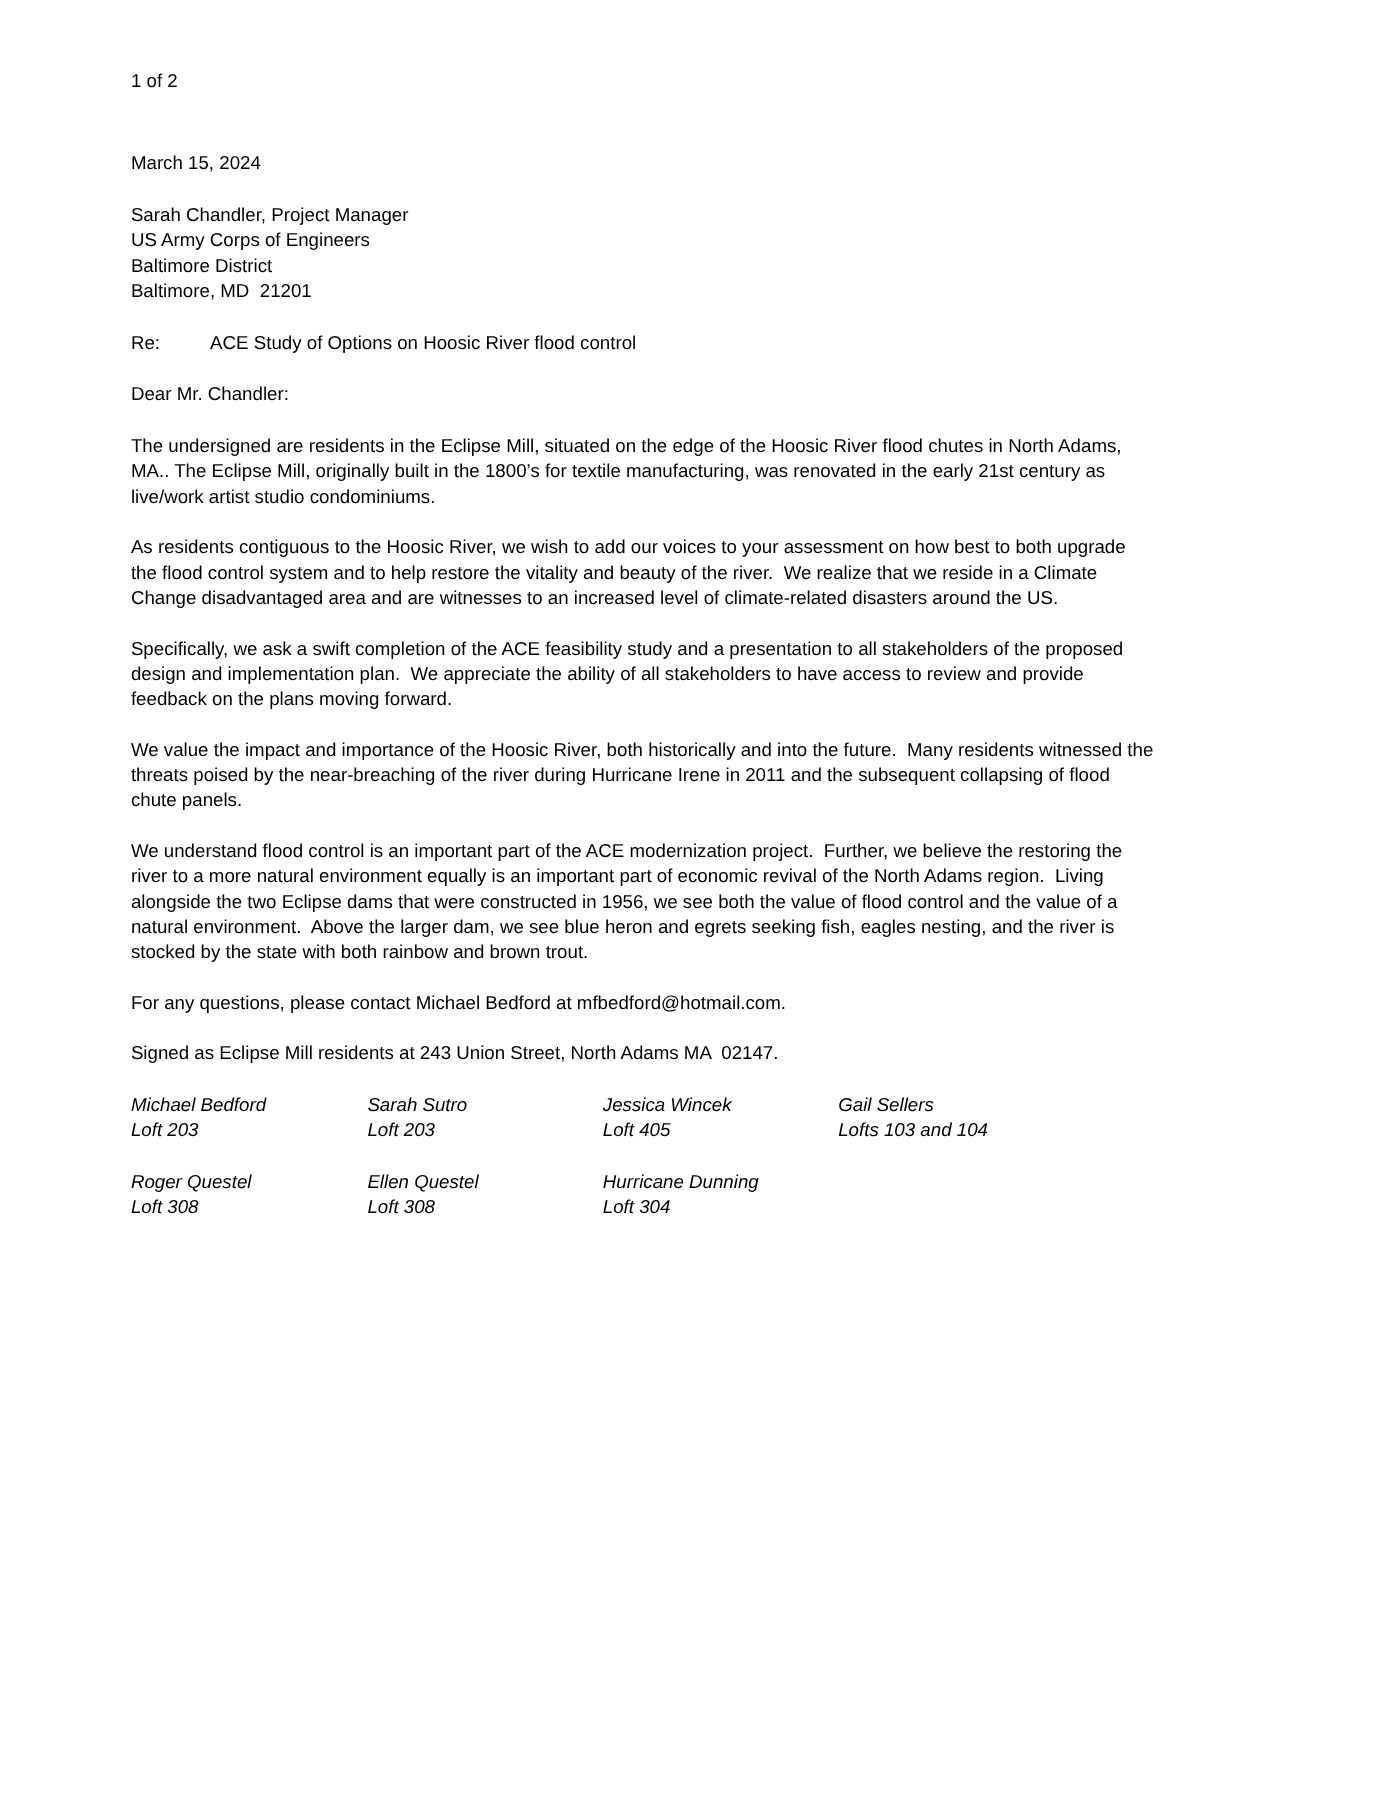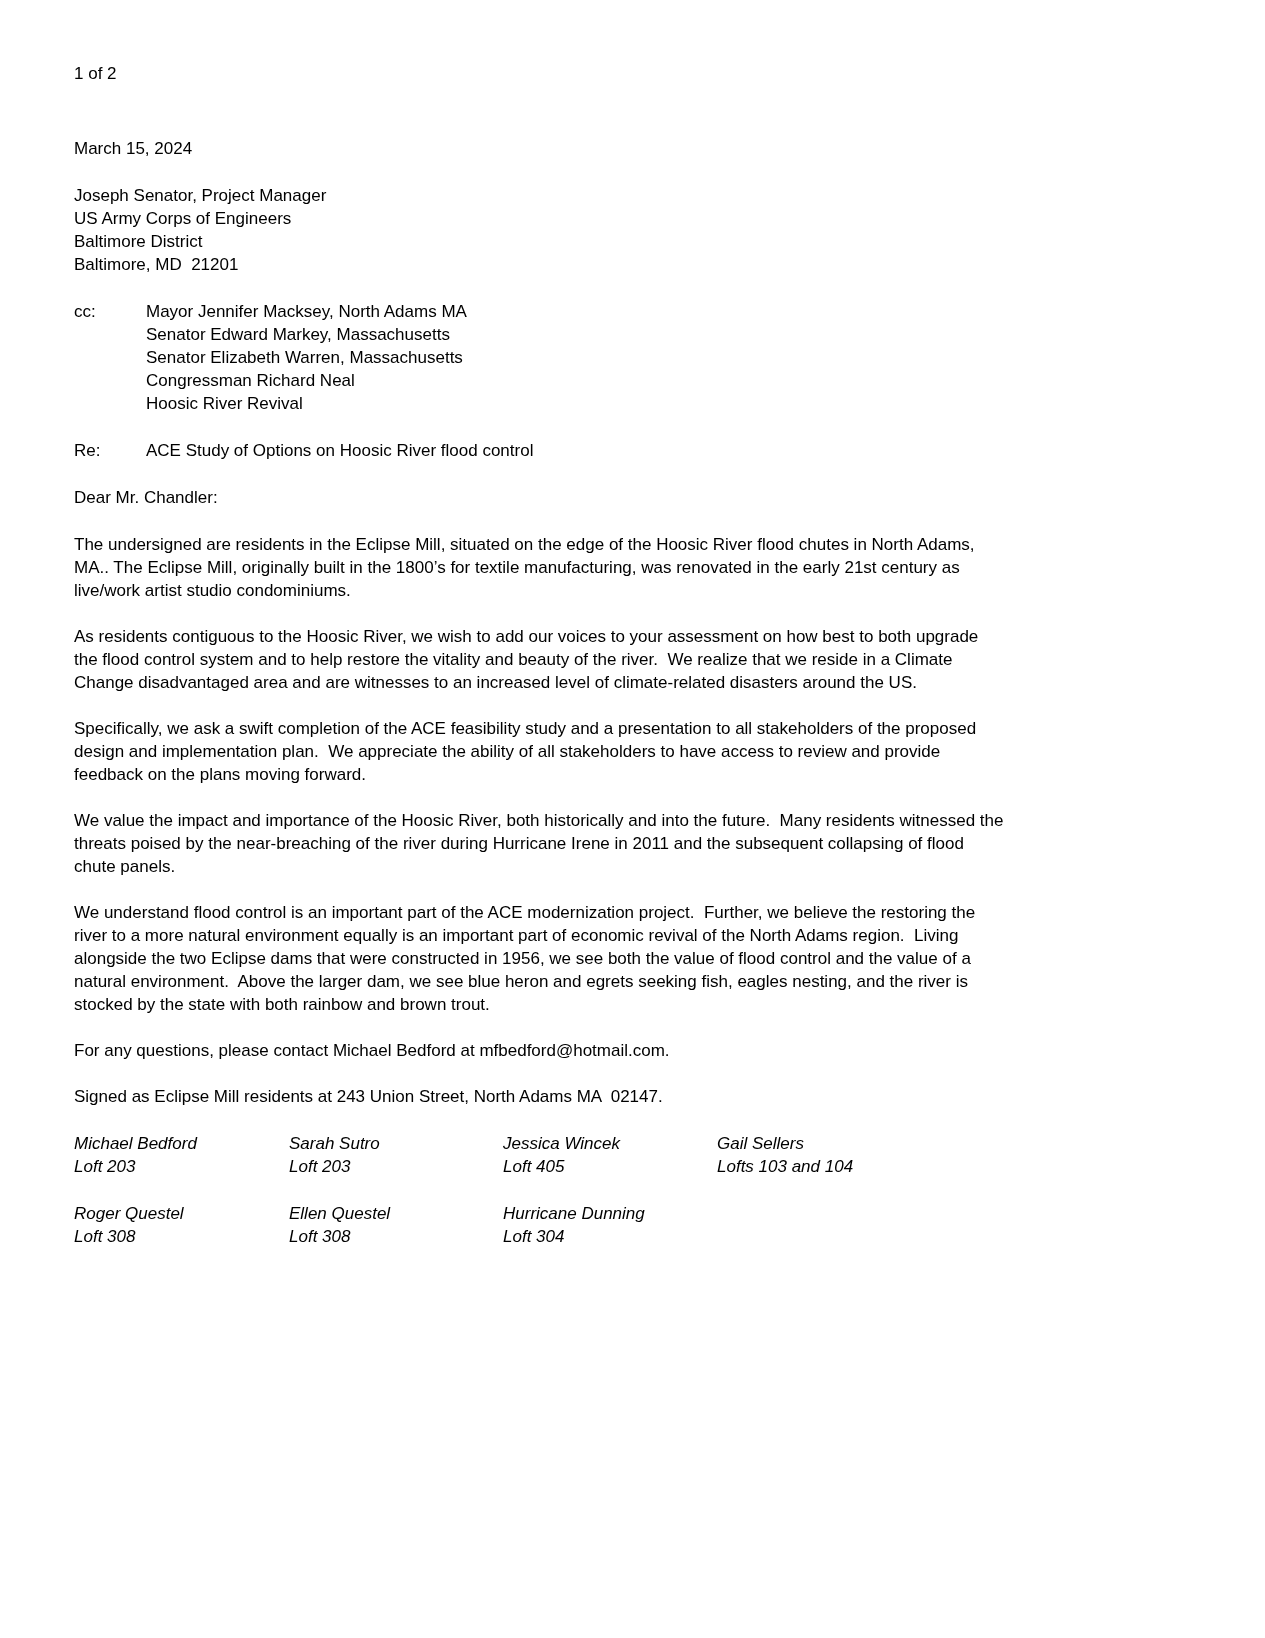--- a/index.html
+++ b/index.html
@@ -10,21 +10,21 @@
     .page {
       position: relative;
       width: 1265px;
       height: 1638px;
       background: #ffffff;
       color: #000000;
       font-family: "Liberation Sans", "DejaVu Sans", sans-serif;
       font-size: 17px;
       line-height: 23px;
       box-sizing: border-box;
-      padding: 62px 0 0 74px;
+      padding: 62px 0 0 119px;
       overflow: hidden;
     }
     .content {
       width: 930px;
     }
     .txt {
       white-space: pre-wrap;
     }
     .page-number {
       margin-bottom: 52px;
@@ -64,36 +64,26 @@
 <body>
 
 <div class="page">
   <div class="content">
 
     <div class="page-number txt">1 of 2</div>
 
     <div class="block txt">March 15, 2024</div>
 
     <div class="block">
-      <div class="txt">Joseph Senator, Project Manager</div>
+      <div class="txt">Sarah Chandler, Project Manager</div>
       <div class="txt">US Army Corps of Engineers</div>
       <div class="txt">Baltimore District</div>
       <div class="txt">Baltimore, MD  21201</div>
     </div>
 
-    <div class="block label-row">
-      <div class="label-col txt">cc:</div>
-      <div class="lines-col">
-        <div class="txt">Mayor Jennifer Macksey, North Adams MA</div>
-        <div class="txt">Senator Edward Markey, Massachusetts</div>
-        <div class="txt">Senator Elizabeth Warren, Massachusetts</div>
-        <div class="txt">Congressman Richard Neal</div>
-        <div class="txt">Hoosic River Revival</div>
-      </div>
-    </div>
 
     <div class="block label-row">
       <div class="label-col txt">Re:</div>
       <div class="lines-col txt">ACE Study of Options on Hoosic River flood control</div>
     </div>
 
     <div class="block txt">Dear Mr. Chandler:</div>
 
     <p class="para">The undersigned are residents in the Eclipse Mill, situated on the edge of the Hoosic River flood chutes in North Adams, MA.. The Eclipse Mill, originally built in the 1800’s for textile manufacturing, was renovated in the early 21st century as live/work artist studio condominiums.</p>
     <p class="para">As residents contiguous to the Hoosic River, we wish to add our voices to your assessment on how best to both upgrade the flood control system and to help restore the vitality and beauty of the river.  We realize that we reside in a Climate Change disadvantaged area and are witnesses to an increased level of climate-related disasters around the US.</p>

